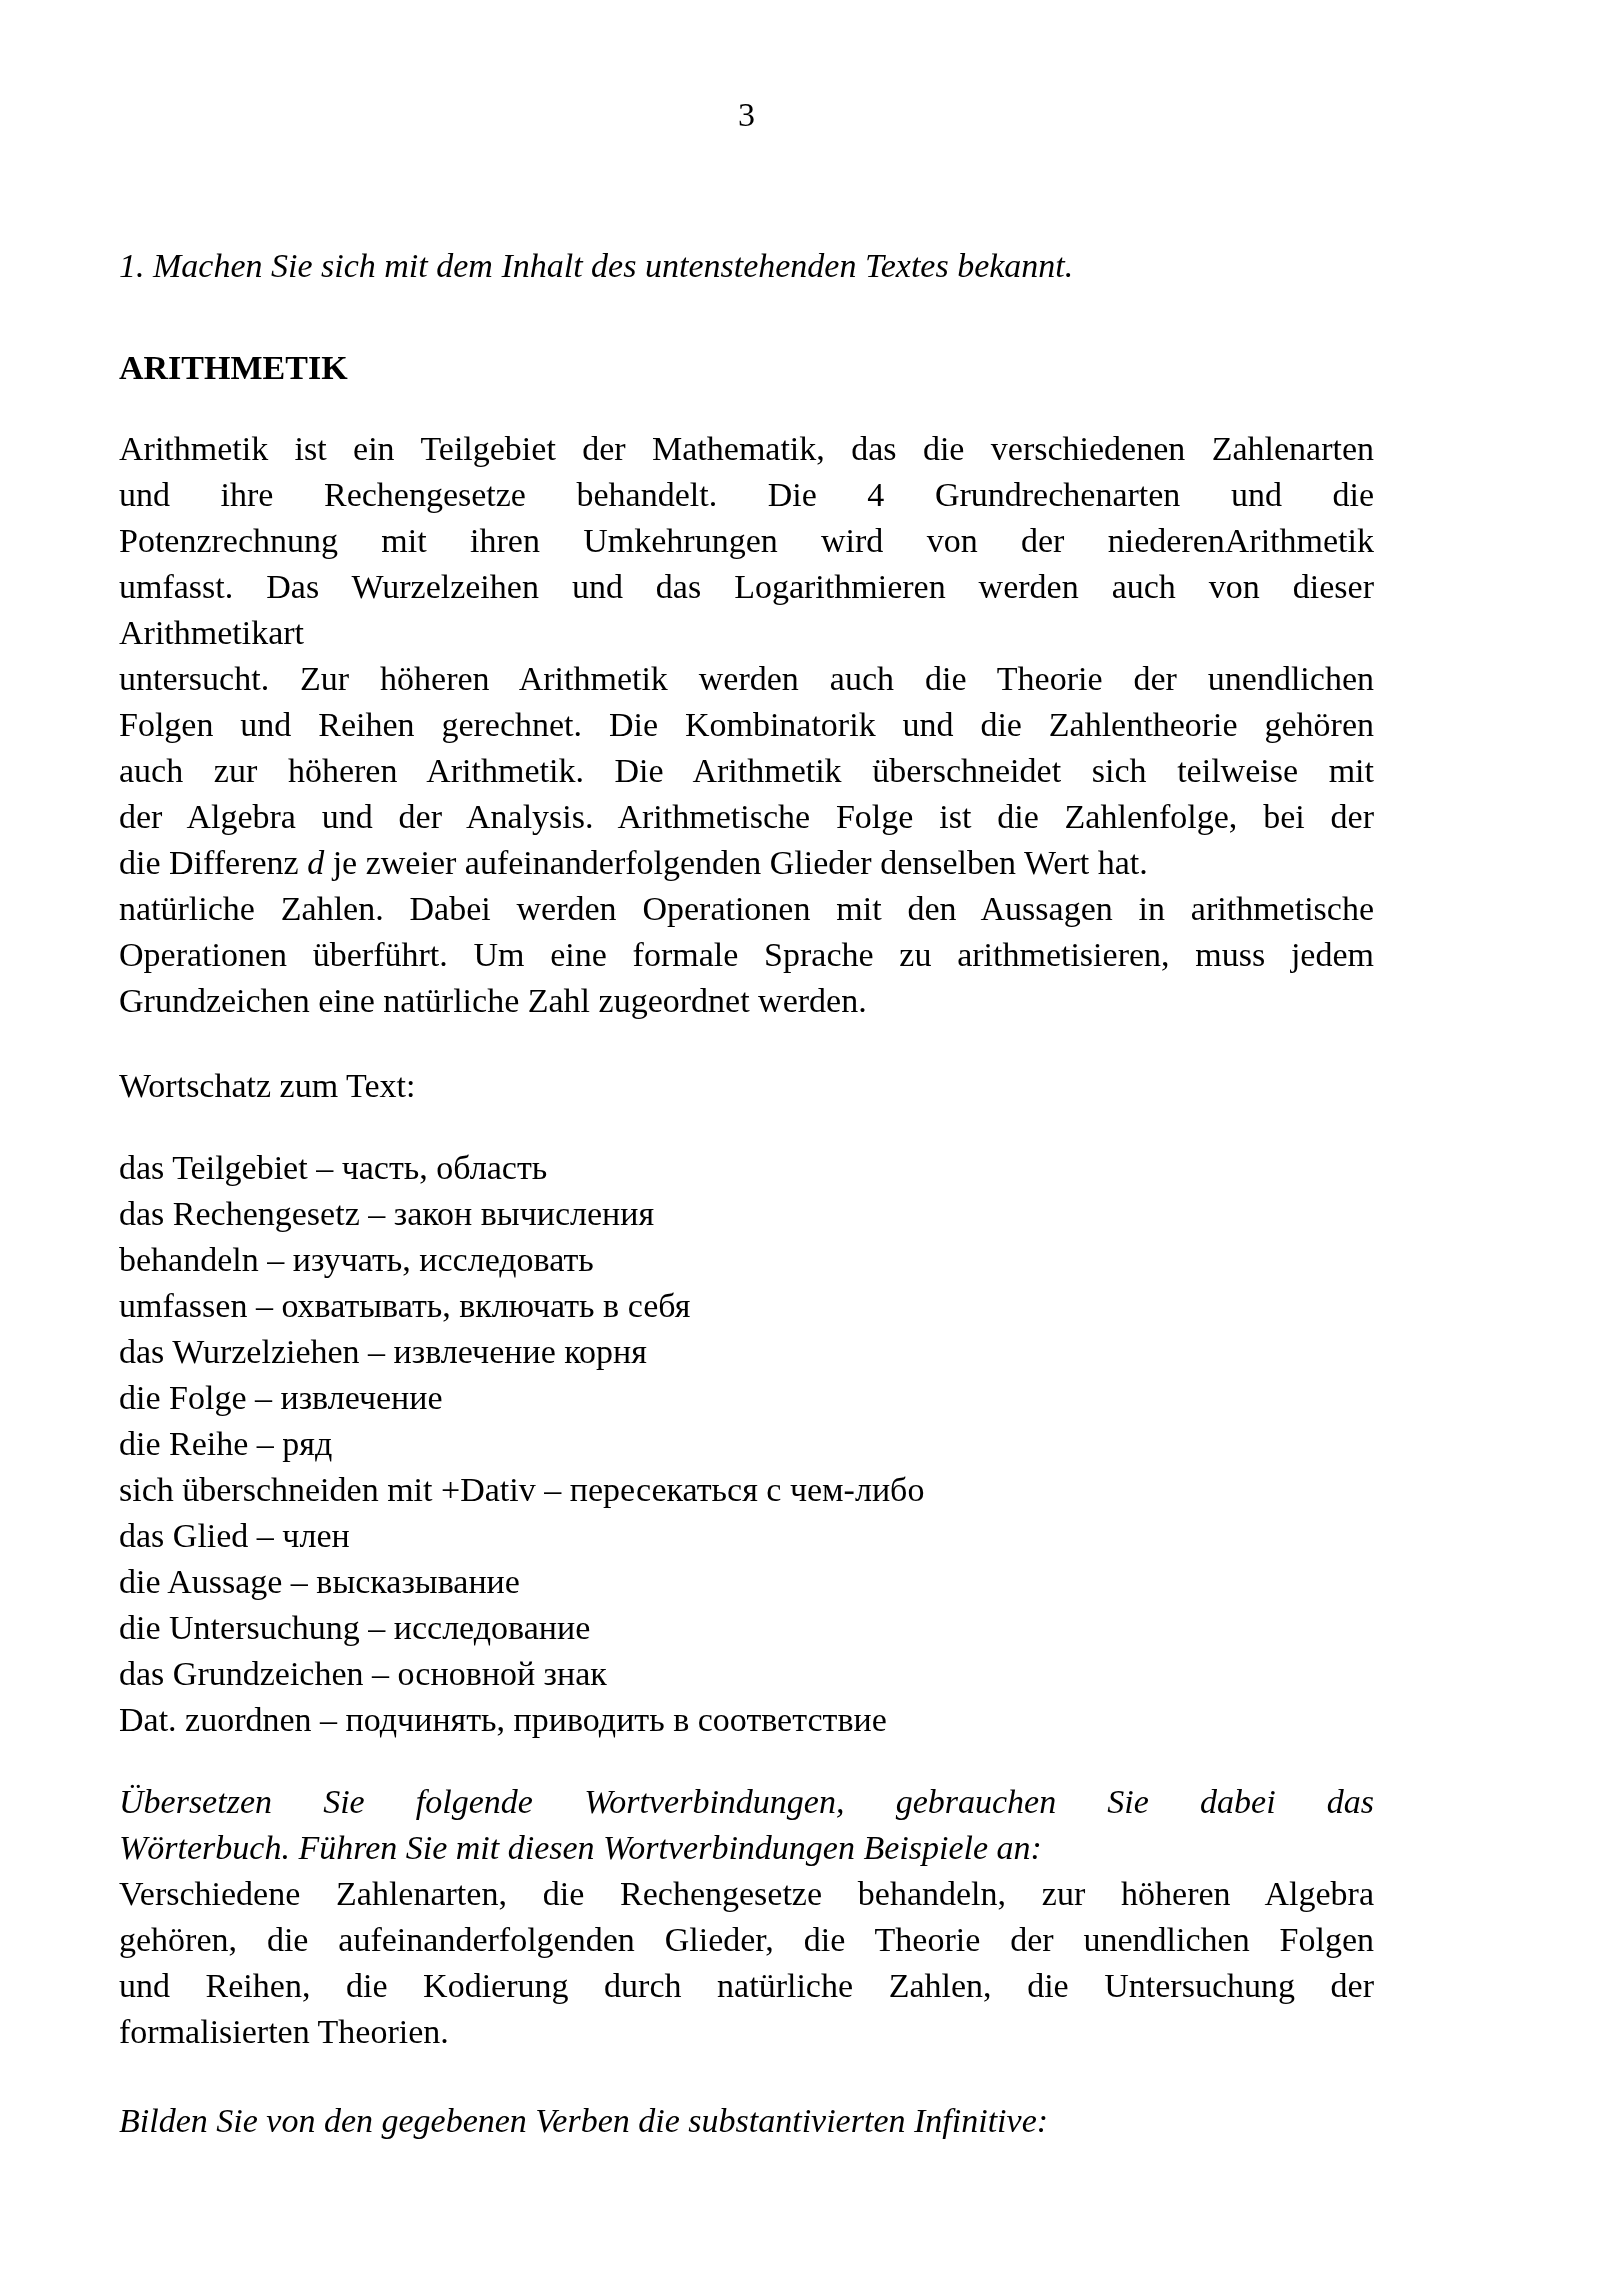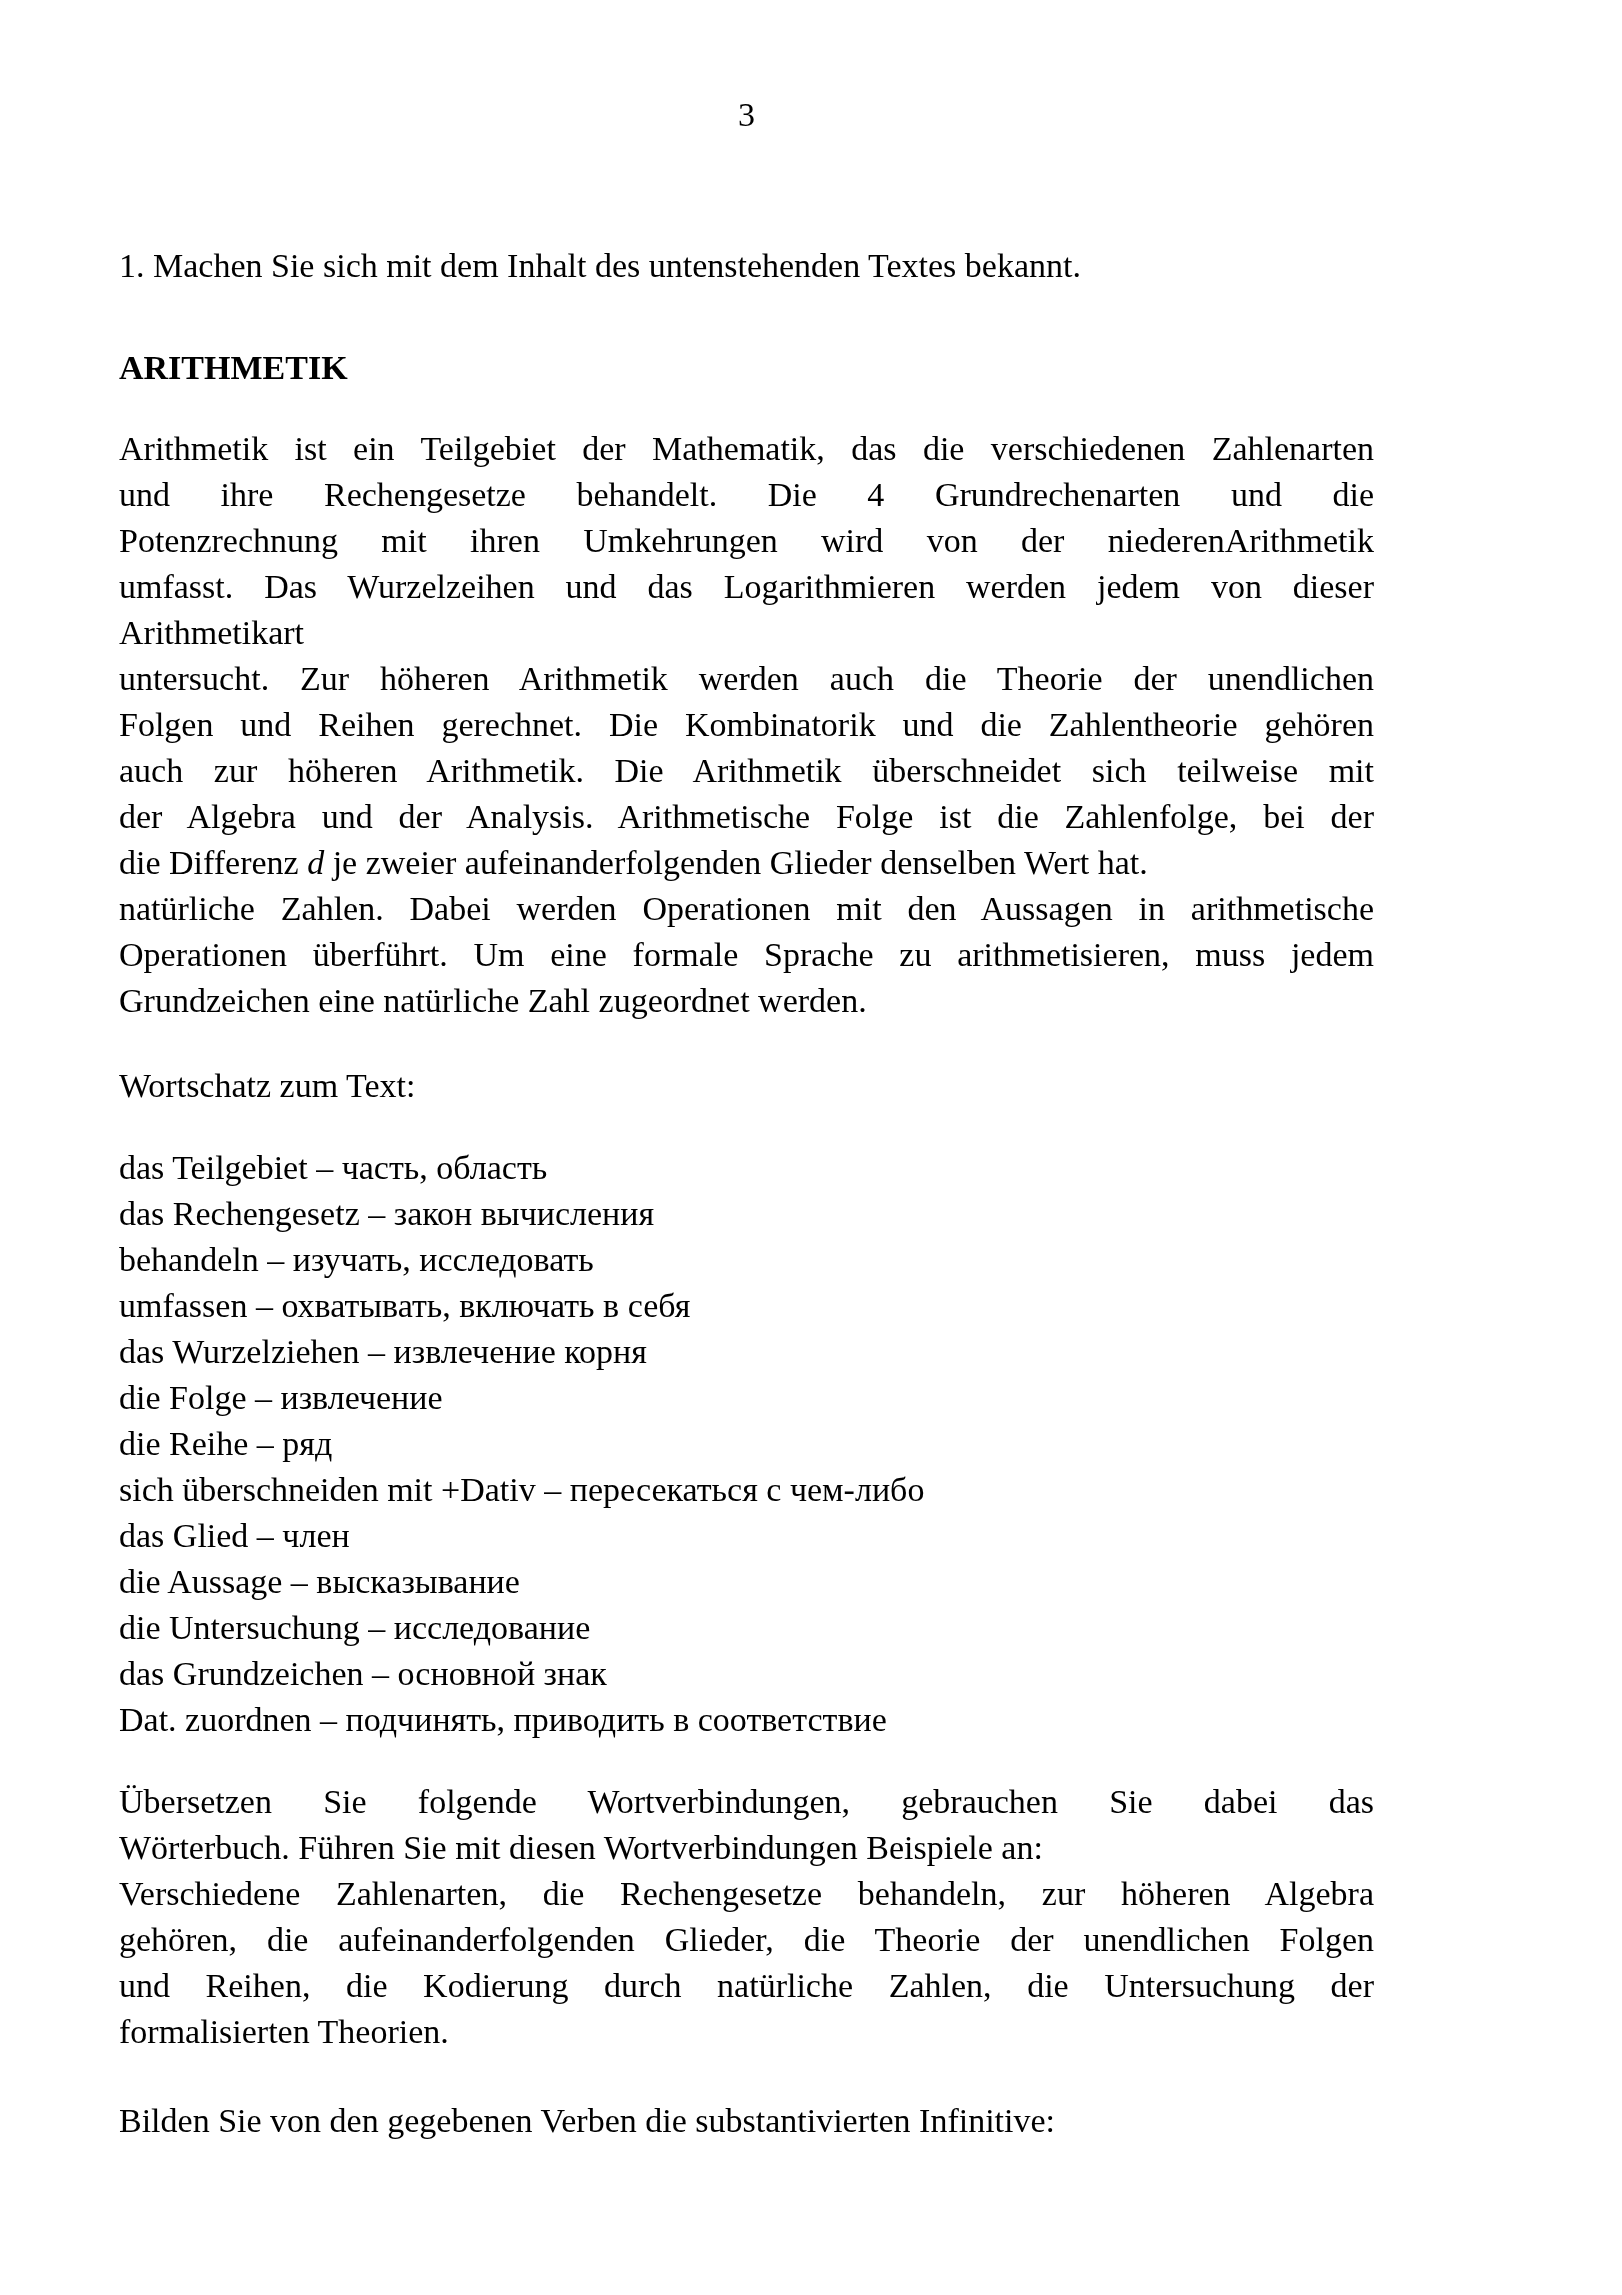--- a/index.html
+++ b/index.html
@@ -21,21 +21,21 @@
     box-sizing: border-box;
     width: 1623px;
     height: 2295px;
     padding: 92px 249px 0 119px;
     background: #ffffff;
     overflow: hidden;
   }
   .page-number {
     text-align: center;
   }
-  .italic { }
+  .italic { font-style: italic; }
   .it { font-style: italic; }
 
   .instr-intro   { margin-top: 105px; }
   .text-title    { margin-top: 56px; font-weight: bold; }
   .para-first    { margin-top: 35px; }
   .para-follow   { margin-top: 0; }
   .vocab-heading { margin-top: 39px; }
   .vocab-list    { margin-top: 36px; }
   .instr-translate { margin-top: 36px; }
   .word-combos   { margin-top: 0; }
@@ -58,21 +58,21 @@
   <div class="page-number">3</div>
 
   <div class="italic instr-intro">1. Machen Sie sich mit dem Inhalt des untenstehenden Textes bekannt.</div>
 
   <div class="text-title">ARITHMETIK</div>
 
   <div class="para-first">
       <div class="tline jline">Arithmetik ist ein Teilgebiet der Mathematik, das die verschiedenen Zahlenarten</div>
       <div class="tline jline">und ihre Rechengesetze behandelt. Die 4 Grundrechenarten und die</div>
       <div class="tline jline">Potenzrechnung mit ihren Umkehrungen wird von der niederenArithmetik</div>
-      <div class="tline jline">umfasst. Das Wurzelzeihen und das Logarithmieren werden jedem von dieser</div>
+      <div class="tline jline">umfasst. Das Wurzelzeihen und das Logarithmieren werden auch von dieser</div>
       <div class="tline lline">Arithmetikart</div>
     </div>
 
   <div class="para-follow">
       <div class="tline jline">untersucht. Zur höheren Arithmetik werden auch die Theorie der unendlichen</div>
       <div class="tline jline">Folgen und Reihen gerechnet. Die Kombinatorik und die Zahlentheorie gehören</div>
       <div class="tline jline">auch zur höheren Arithmetik. Die Arithmetik überschneidet sich teilweise mit</div>
       <div class="tline jline">der Algebra und der Analysis. Arithmetische Folge ist die Zahlenfolge, bei der</div>
       <div class="tline lline"><span>die Differenz </span><span class="it">d</span><span> je zweier aufeinanderfolgenden Glieder denselben Wert hat.</span></div>
     </div>

